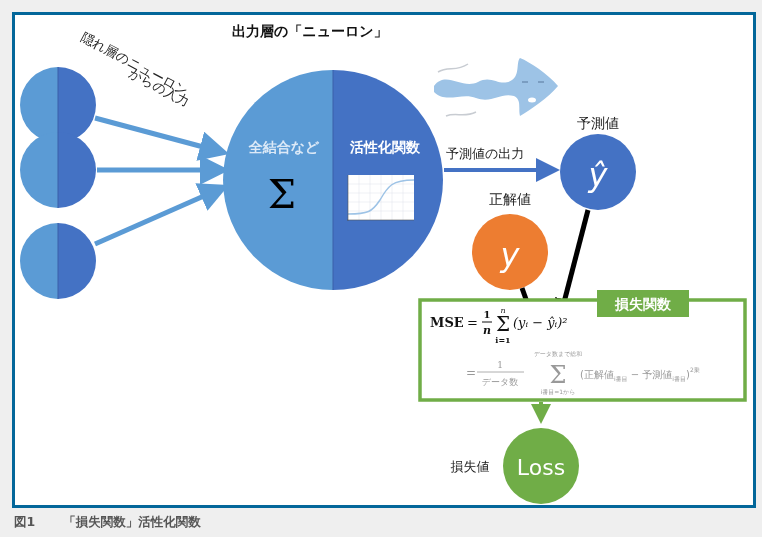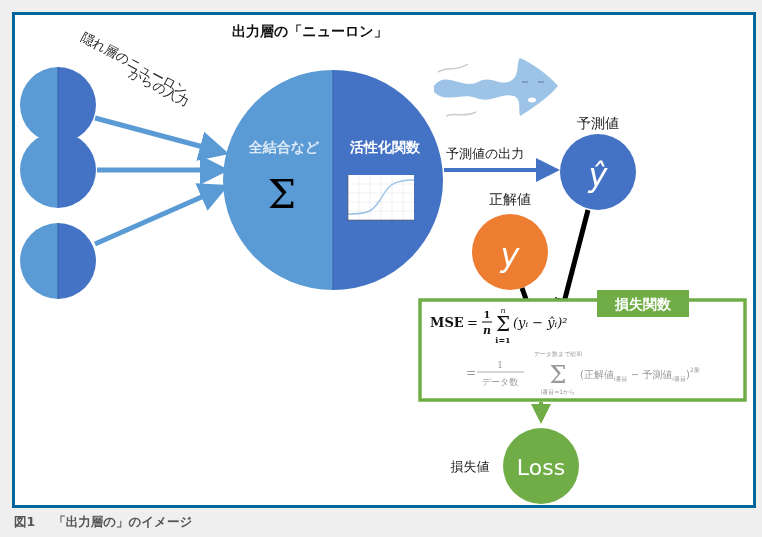--- a/index.html
+++ b/index.html
@@ -9,21 +9,21 @@
   }
   .frame {
     position:absolute; left:12px; top:12px; width:738px; height:490px;
     border:3px solid #03679a; background:#ffffff; box-sizing:content-box;
   }
   svg.diagram { position:absolute; left:0; top:0; width:762px; height:537px; }
   .caption {
     position:absolute; left:14px; top:514px; font-size:12.5px; font-weight:bold; color:#555555;
     font-family:"DejaVu Sans", sans-serif; white-space:pre;
   }
-  .caption .fig { margin-right:18px; }
+  .caption .fig { margin-right:28px; }
   .t { font-family:"DejaVu Sans", sans-serif; }
   .serif { font-family:"DejaVu Serif", serif; }
 </style>
 </head>
 <body>
 
 <div class="frame"></div>
 
 <svg class="diagram" viewBox="0 0 762 537" xmlns="http://www.w3.org/2000/svg">
   <defs>
@@ -156,13 +156,13 @@
     </text>
   </g>
 
   <line x1="541" y1="402" x2="541" y2="418" stroke="#70ad47" stroke-width="4" marker-end="url(#arrGreen)"></line>
 
   <text class="t" x="470" y="471" font-size="13" fill="#222" text-anchor="middle">損失値</text>
   <circle cx="541" cy="466" r="38" fill="#70ad47"></circle>
   <text class="t" x="541" y="475" font-size="22" fill="#ffffff" text-anchor="middle">Loss</text>
 </svg>
 
-<div class="caption"><span class="fig">図1</span><span>「出力層の」のイメージ</span></div>
+<div class="caption"><span class="fig">図1</span><span>「損失関数」活性化関数</span></div>
 
 </body></html>

